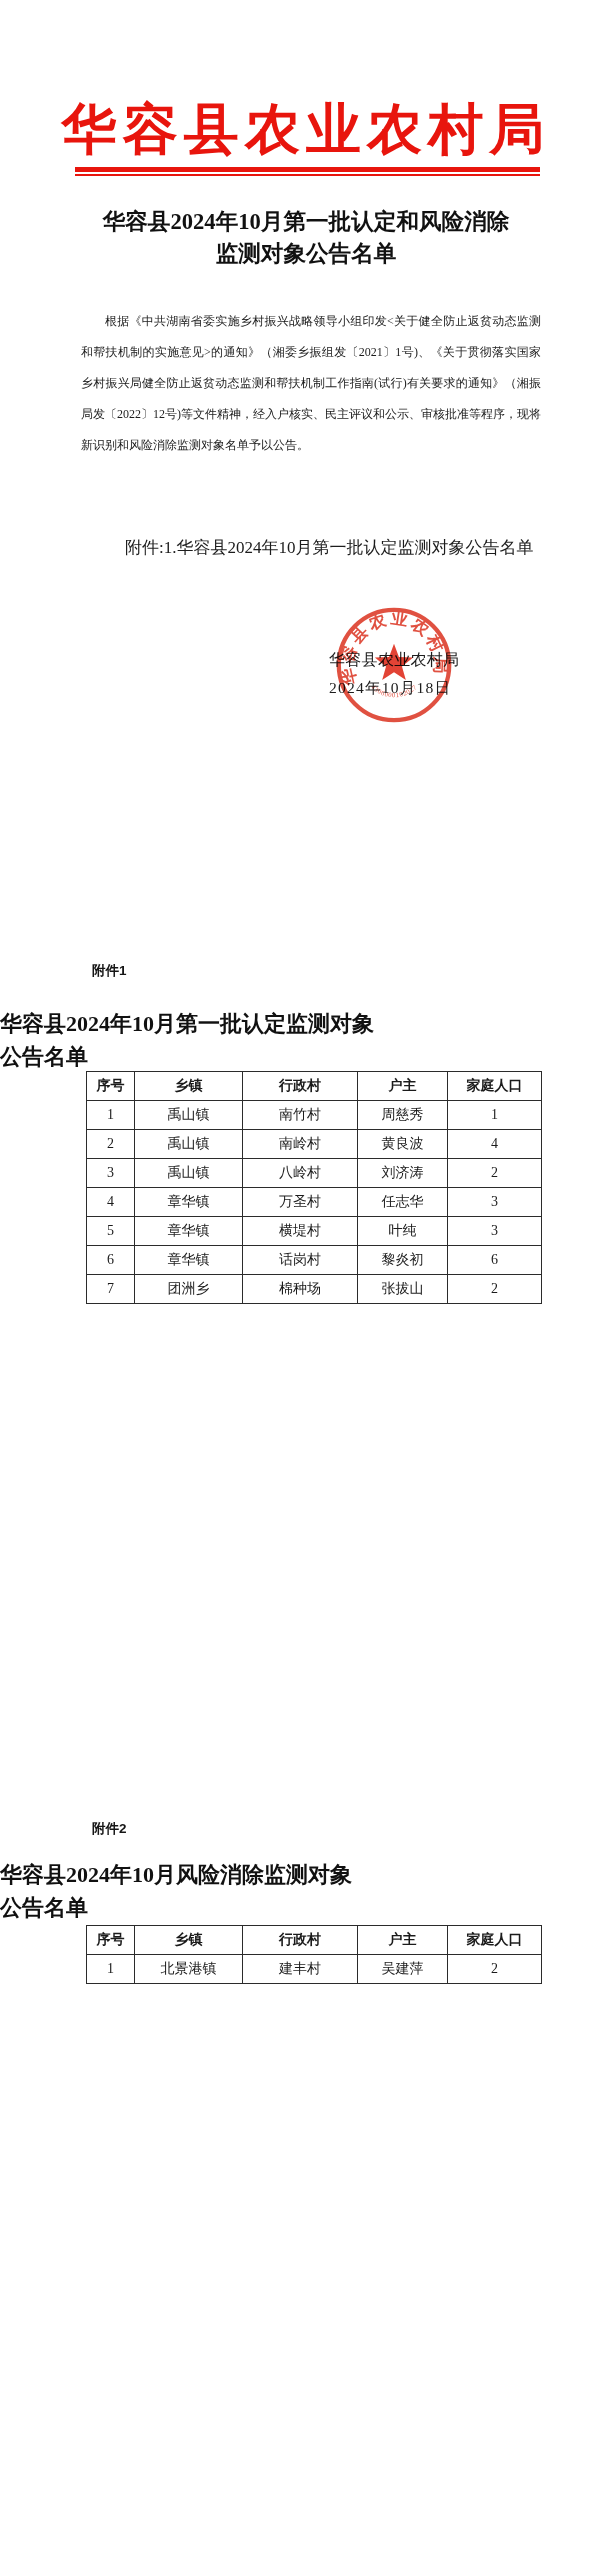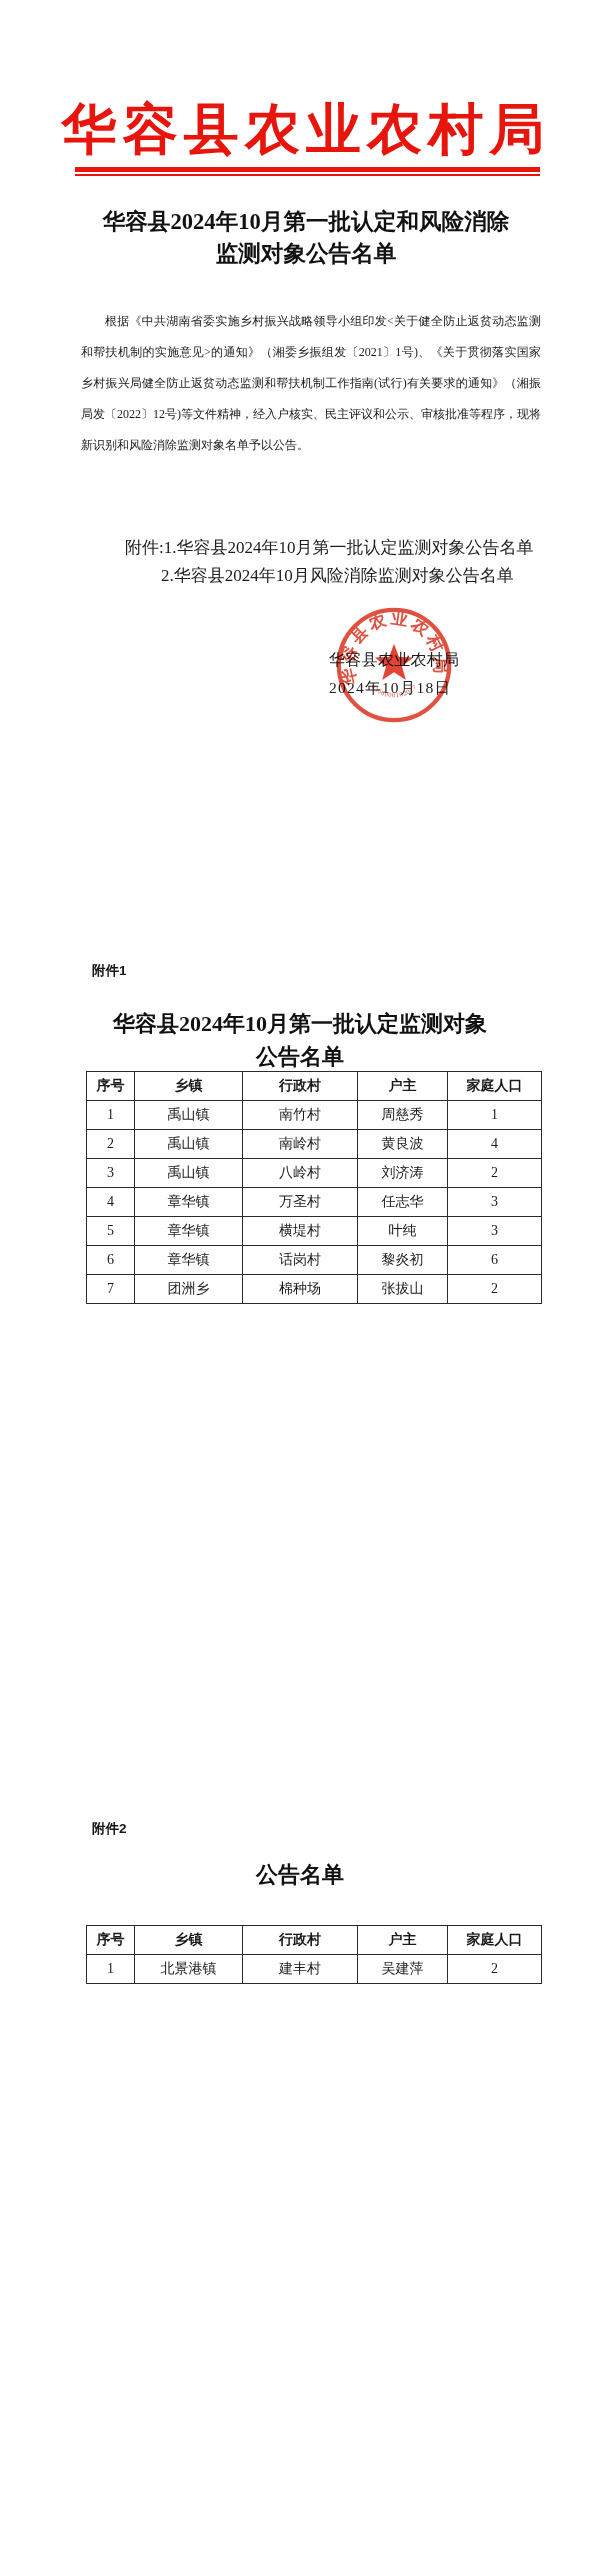--- a/index.html
+++ b/index.html
@@ -92,21 +92,20 @@
     font-family: "Liberation Sans", sans-serif;
     font-weight: 600;
     font-size: 13.5px; line-height: 16px;
     color: #151515;
   }
   .att1-label { top: 963px; left: 92px; }
   .att2-label { top: 1821px; left: 92px; }
 
   .att-title {
     left: 0; width: 600px;
-    text-align: center;
     font-size: 22px; line-height: 33px;
     font-weight: bold;
     color: #111111;
   }
   .att1-title { top: 1007px; }
   .att2-title { top: 1858px; }
 
   
   .doc-table {
     border-collapse: collapse;
@@ -144,21 +143,20 @@
   <div class="abs rule-thin"></div>
 
   <div class="abs doc-title">
     <div>华容县2024年10月第一批认定和风险消除</div>
     <div>监测对象公告名单</div>
   </div>
 
   <p class="abs doc-body">根据《中共湖南省委实施乡村振兴战略领导小组印发&lt;关于健全防止返贫动态监测和帮扶机制的实施意见&gt;的通知》（湘委乡振组发〔2021〕1号)、《关于贯彻落实国家乡村振兴局健全防止返贫动态监测和帮扶机制工作指南(试行)有关要求的通知》（湘振局发〔2022〕12号)等文件精神，经入户核实、民主评议和公示、审核批准等程序，现将新识别和风险消除监测对象名单予以公告。</p>
 
   <div class="abs att-line att-line-1"><span>附件:</span><span>1.华容县2024年10月第一批认定监测对象公告名单</span></div>
-  <div class="abs att-line att-line-2"><span>2.华容县2024年10月风险消除监测对象公告名单</span></div>
 
   <div class="abs signer">华容县农业农村局</div>
   <div class="abs sign-date">2024年10月18日</div>
 
   <svg class="abs seal" viewBox="0 0 200 206" xmlns="http://www.w3.org/2000/svg">
     <circle class="seal-ring" cx="100" cy="103" r="90.5"></circle>
     <polygon class="seal-star" points="100,68 108.1,89.8 131.4,90.8 113.1,105.3 119.4,127.7 100,114.8 80.6,127.7 86.9,105.3 68.6,90.8 91.9,89.8"></polygon>
     <defs>
       <path id="sealTextPath" d="M 42 136.5 A 67 67 0 1 1 158 136.5" fill="none"></path>
       <path id="sealNumPath" d="M 59.4 137.1 A 53 53 0 0 0 140.6 137.1" fill="none"></path>
@@ -241,20 +239,21 @@
           <td>团洲乡</td>
           <td>棉种场</td>
           <td>张拔山</td>
           <td>2</td>
         </tr>
       </tbody>
     </table>
 
   <div class="abs att-label att2-label">附件2</div>
   <div class="abs att-title att2-title">
+    <div>华容县2024年10月风险消除监测对象</div>
     <div>公告名单</div>
   </div>
   <table class="abs doc-table t2">
     <colgroup>
       <col class="col-no">
         <col class="col-town">
         <col class="col-vill">
         <col class="col-head">
         <col class="col-pop">
     </colgroup>

